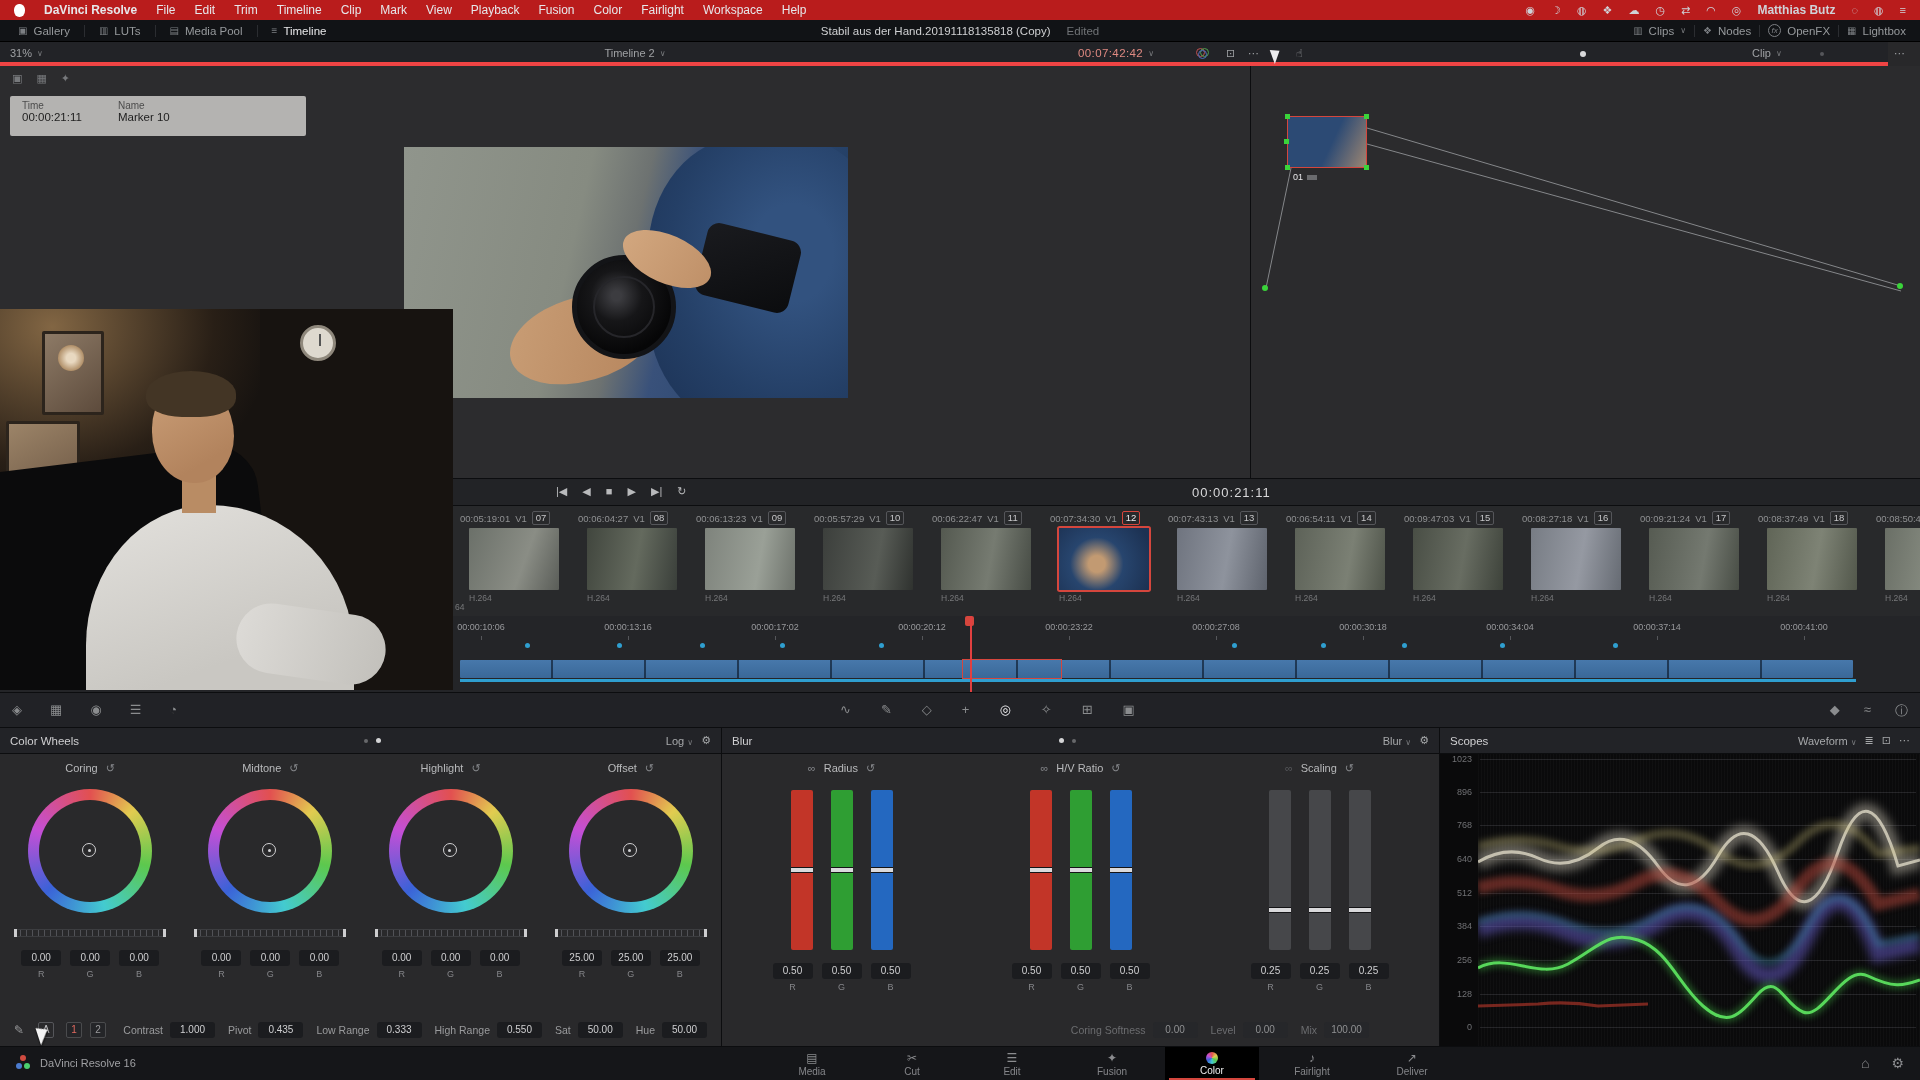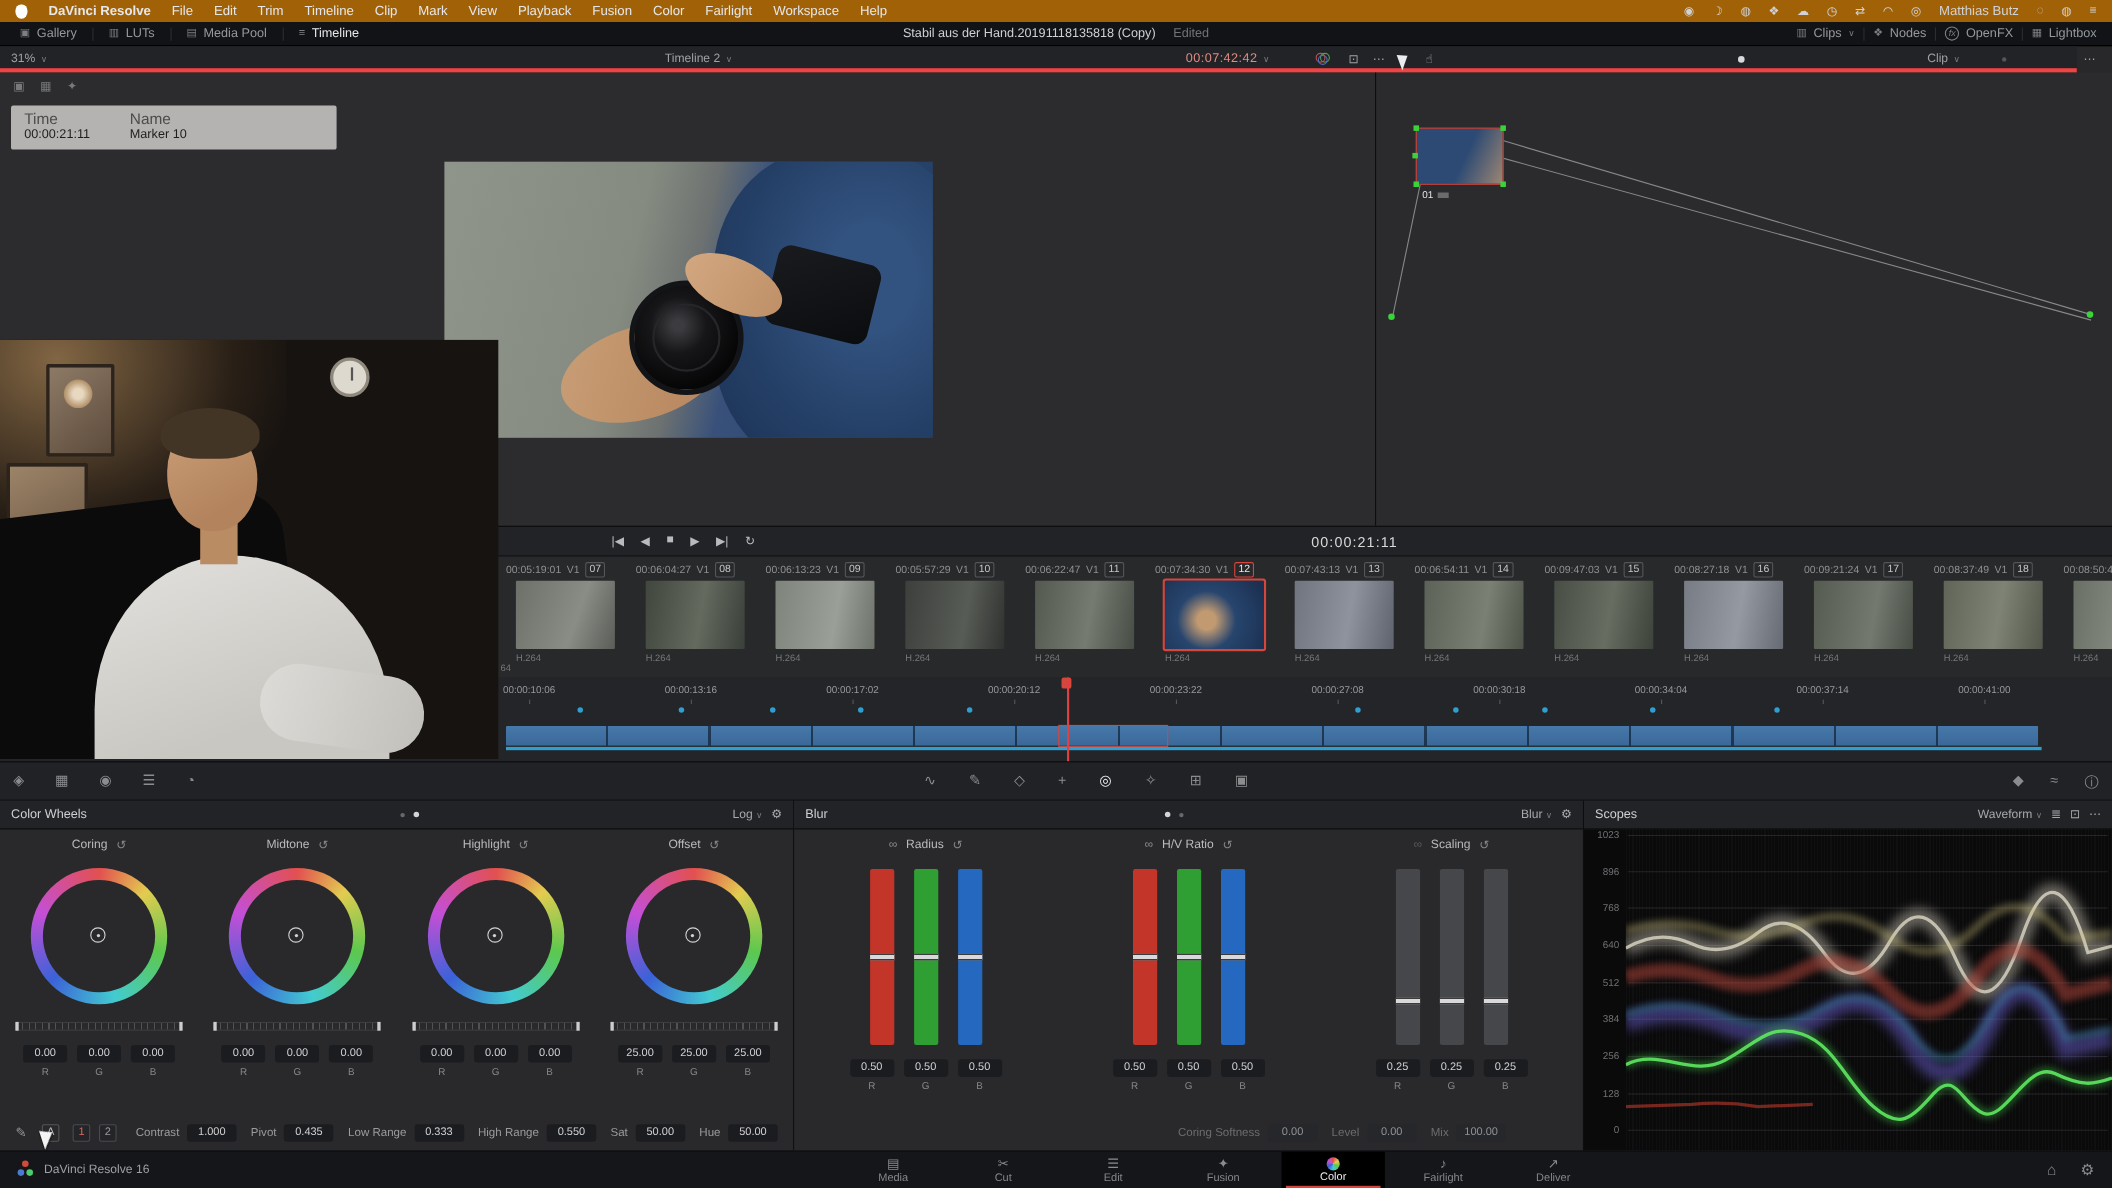--- a/index.html
+++ b/index.html
@@ -1,24 +1,24 @@
 <!DOCTYPE html>
 <html><head>
 <meta charset="utf-8">
 <style>
   *{box-sizing:border-box;margin:0;padding:0}
   body{background:#000;font-family:"Liberation Sans","DejaVu Sans",sans-serif;-webkit-font-smoothing:antialiased}
   #screen{position:relative;width:1920px;height:1080px;overflow:hidden;background:#28282a;color:#c8c8c8;font-size:11px}
 
   
-  .macbar{position:absolute;left:0;top:0;width:1920px;height:20px;background:#a16207;display:flex;align-items:center;padding:0 14px;gap:19px;font-size:12px;color:#e6e7ea}
+  .macbar{position:absolute;left:0;top:0;width:1920px;height:20px;background:#b91c1c;display:flex;align-items:center;padding:0 14px;gap:19px;font-size:12px;color:#e6e7ea}
   .apple{width:11px;height:13px;background:#fff;border-radius:45% 45% 48% 48%}
   .macbar .app{font-weight:bold}
   .macright{margin-left:auto;display:flex;align-items:center;gap:16px;font-size:11px;color:#cfd2d8}
-  .macright .user{font-weight:normal;font-size:12px}
+  .macright .user{font-weight:bold;font-size:12px}
 
   
   .appbar{position:absolute;left:0;top:20px;width:1920px;height:22px;background:#111316;border-bottom:1px solid #000;display:flex;align-items:center;font-size:11.5px;color:#96999c}
   .abgrp{display:flex;align-items:center;gap:6px;padding:0 10px}
   .absep{width:1px;height:12px;background:#2b2d31}
   .abbtn{display:flex;align-items:center;gap:6px;padding:0 8px;cursor:pointer}
   .abbtn.active{color:#e7e7e9}
   .abico{font-size:10px;color:#7c7f83}
   .abtitle{position:absolute;left:0;right:0;text-align:center;pointer-events:none;color:#cfd0d2}
   .abtitle .edited{color:#707376;margin-left:16px}
@@ -38,21 +38,21 @@
   .ptr{width:0;height:0;border-left:9px solid #ececee;border-top:4px solid transparent;border-bottom:11px solid transparent;transform:rotate(-20deg)}
   .dotw{width:6px;height:6px;border-radius:50%;background:#d8d8da}
   .dotd{width:4px;height:4px;border-radius:50%;background:#55565a}
 
   
   .viewerbg{position:absolute;left:0;top:66px;width:1250px;height:412px;background:#2c2c2e}
   .nodepanel{position:absolute;left:1250px;top:66px;width:670px;height:412px;background:#2b2b2d;border-left:1px solid #0c0d0f}
   .galmini{position:absolute;left:12px;top:6px;display:flex;gap:14px;color:#77797c;font-size:11px}
   .markerbox{position:absolute;left:10px;top:30px;width:296px;height:40px;background:#b4b3b1;border-radius:2px;padding:4px 12px;color:#2c2c2c;z-index:3}
   .markerbox .row{display:flex}
-  .markerbox .lab{font-size:14px;color:#4c4c4c;width:96px}
+  .markerbox .lab{font-size:10px;color:#4c4c4c;width:96px}
   .markerbox .val{font-size:11.5px;color:#1e1e1e;width:96px}
 
   
   .video{position:absolute;left:404px;top:81px;width:444px;height:251px;overflow:hidden;background:linear-gradient(103deg,#90958c 0%,#868b81 38%,#6d7271 50%,#39517a 60%,#2a4770 78%,#203a5e 100%)}
   .sleeve{position:absolute;right:-40px;top:-10px;width:240px;height:290px;background:radial-gradient(ellipse at 60% 40%,#32527f 20%,#243f66 60%,#1b3052 100%);border-radius:40%}
   .lens{position:absolute;left:168px;top:108px;width:104px;height:104px;border-radius:50%;background:radial-gradient(circle at 42% 38%,#3c3c40 6%,#161618 32%,#060607 72%);border:5px solid #131417}
   .lens::after{content:"";position:absolute;inset:16px;border-radius:50%;border:2px solid #26262a}
   .lenscap{position:absolute;left:296px;top:84px;width:96px;height:74px;background:linear-gradient(150deg,#1a1b1f,#0b0c0e);border-radius:12px;transform:rotate(14deg)}
   .hand1{position:absolute;left:104px;top:150px;width:150px;height:84px;background:linear-gradient(120deg,#c99e76,#b5845c);border-radius:50%;transform:rotate(-16deg)}
   .hand2{position:absolute;left:216px;top:88px;width:94px;height:48px;background:linear-gradient(100deg,#d2a77f,#bf9068);border-radius:50%;transform:rotate(24deg)}

